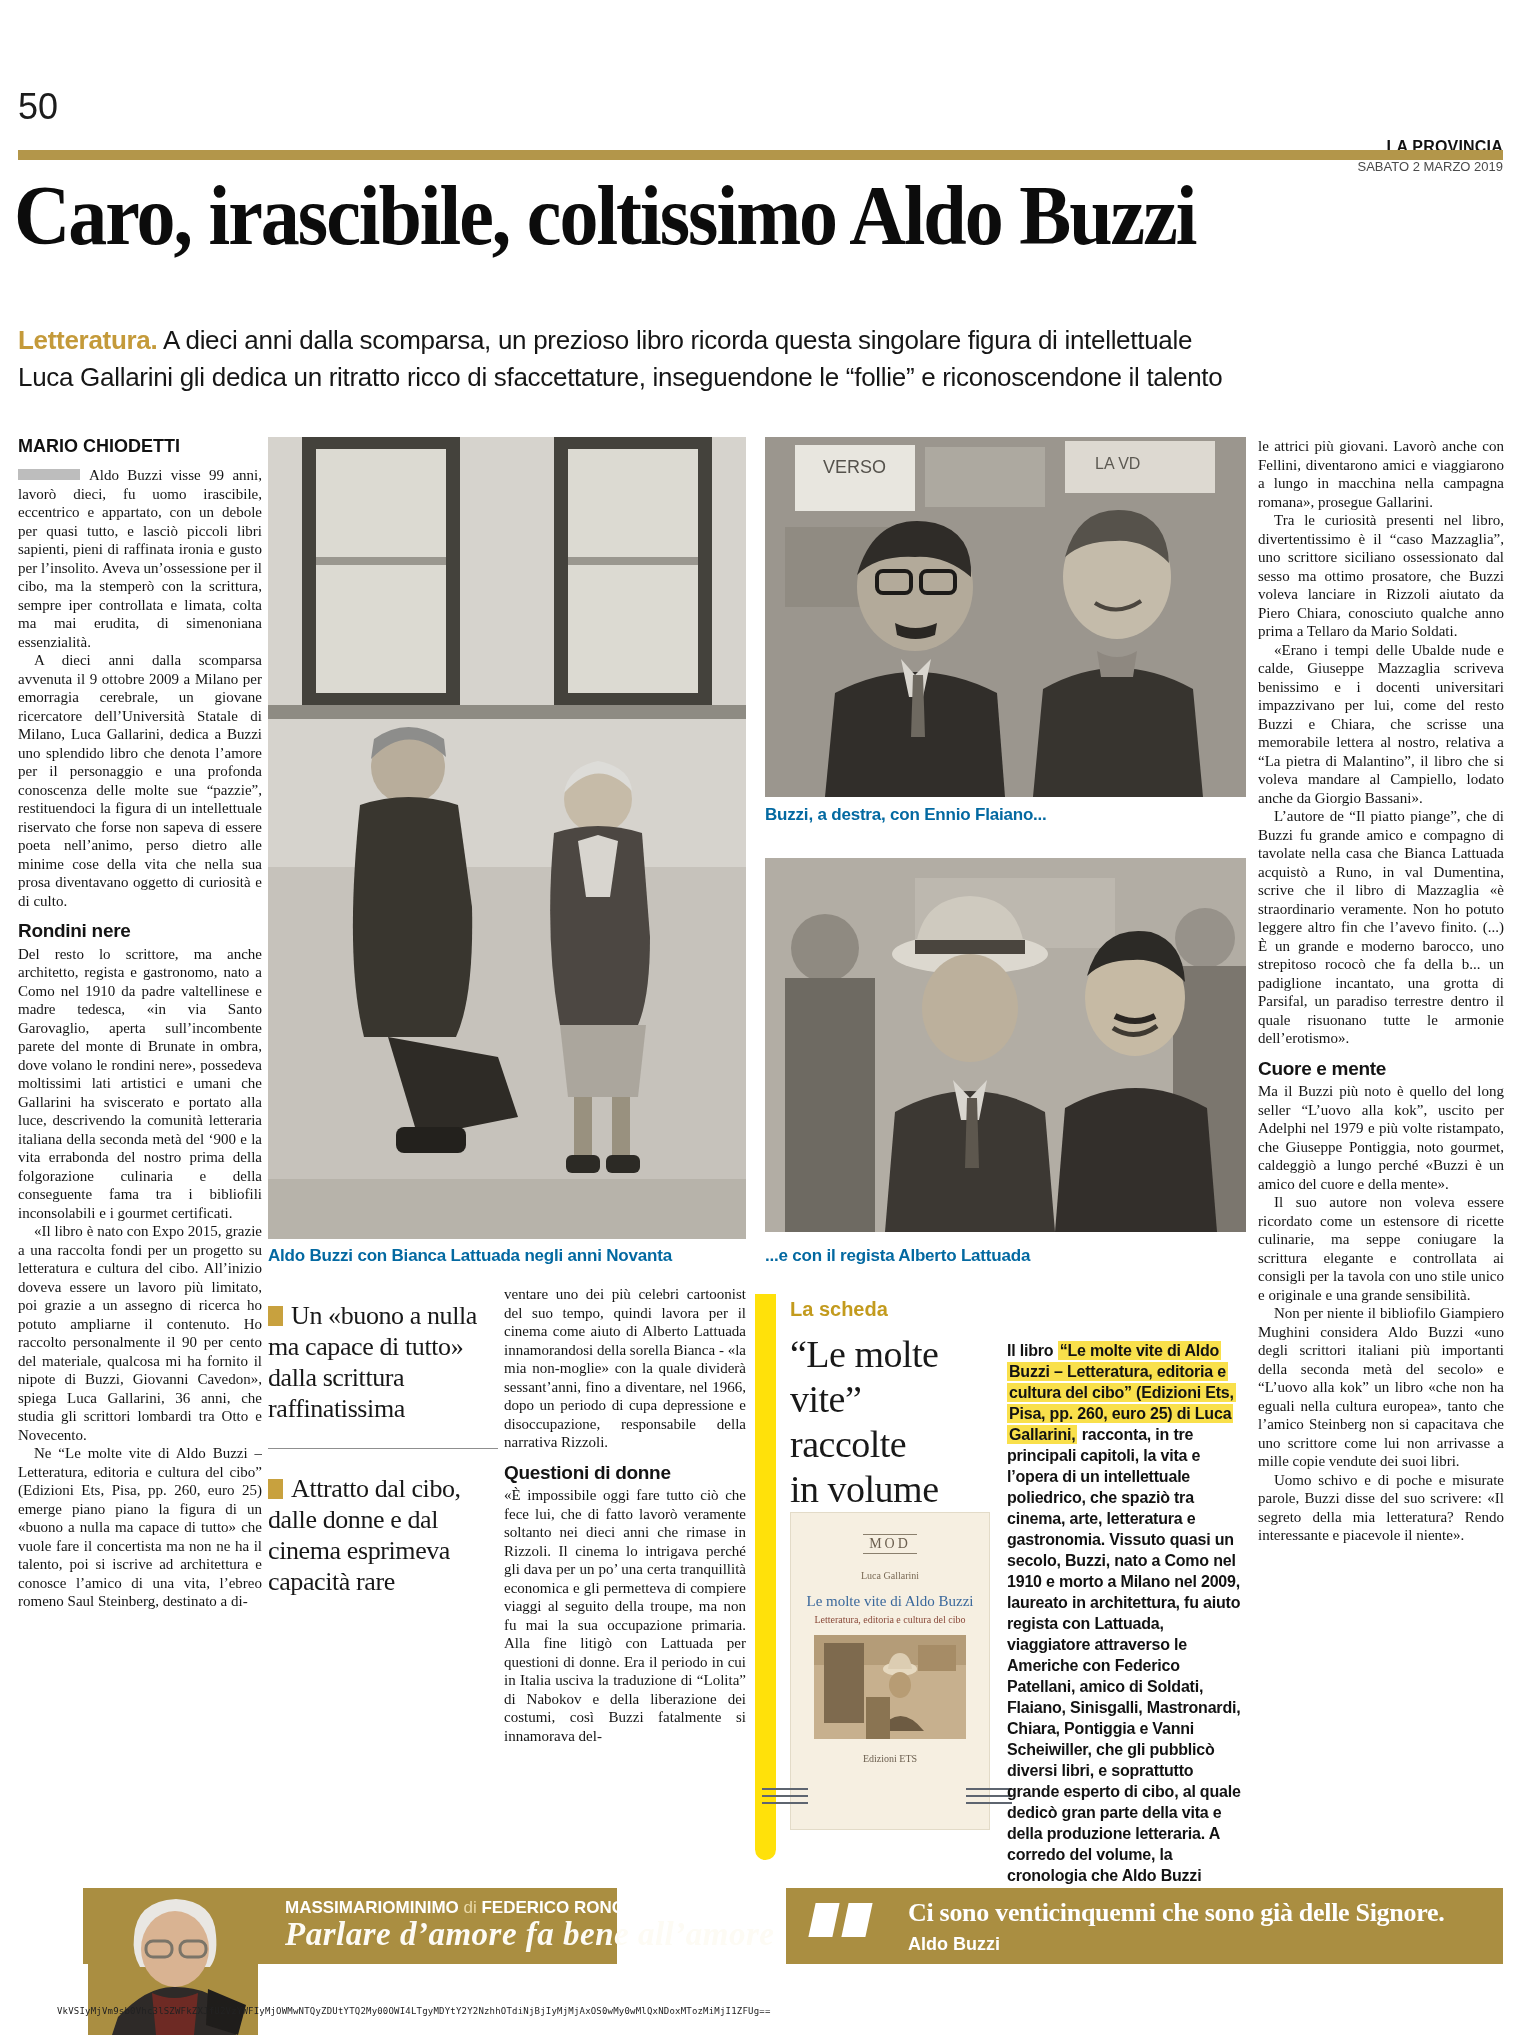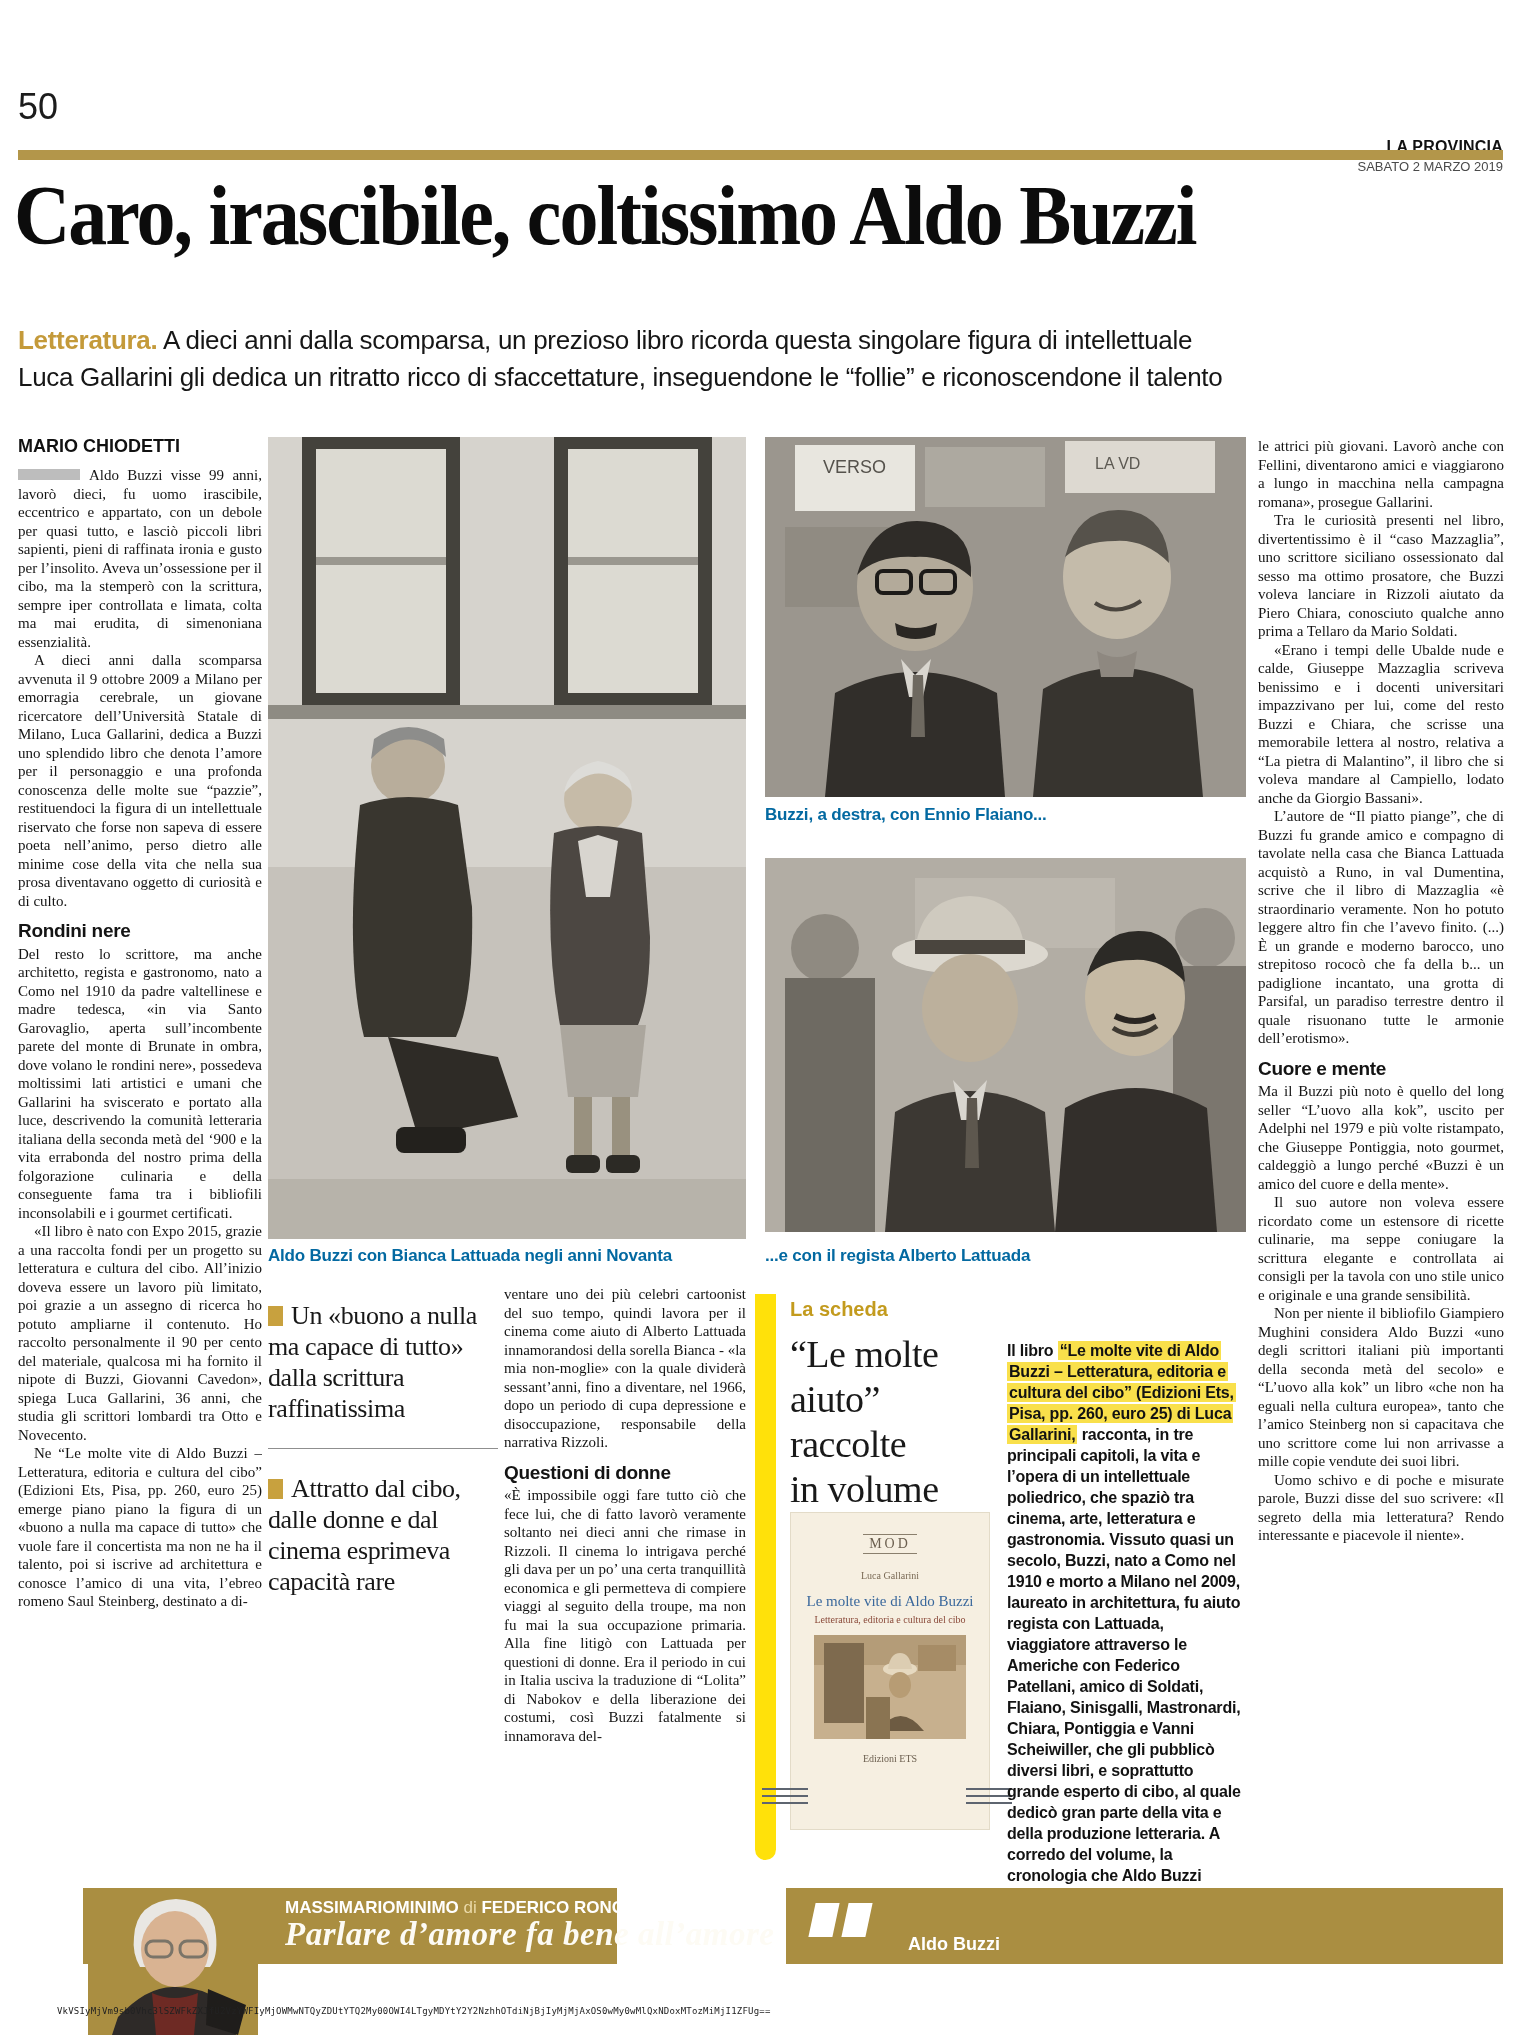--- a/index.html
+++ b/index.html
@@ -218,21 +218,21 @@
     <p>Ma il Buzzi più noto è quello del long seller “L’uovo alla kok”, uscito per Adelphi nel 1979 e più volte ristampato, che Giuseppe Pontiggia, noto gourmet, caldeggiò a lungo perché «Buzzi è un amico del cuore e della mente».</p>
     <p class="ind">Il suo autore non voleva essere ricordato come un estensore di ricette culinarie, ma seppe coniugare la scrittura elegante e controllata ai consigli per la tavola con uno stile unico e originale e una grande sensibilità.</p>
     <p class="ind">Non per niente il bibliofilo Giampiero Mughini considera Aldo Buzzi «uno degli scrittori italiani più importanti della seconda metà del secolo» e “L’uovo alla kok” un libro «che non ha eguali nella cultura europea», tanto che l’amico Steinberg non si capacitava che uno scrittore come lui non arrivasse a mille copie vendute dei suoi libri.</p>
     <p class="ind">Uomo schivo e di poche e misurate parole, Buzzi disse del suo scrivere: «Il segreto della mia letteratura? Rendo interessante e piacevole il niente».</p>
   </div>
 
   <div class="abs yellowbar"></div>
   <div class="abs scheda-label">La scheda</div>
   <div class="abs scheda-title">
     <div>“Le molte</div>
-    <div>aiuto”</div>
+    <div>vite”</div>
     <div>raccolte</div>
     <div>in volume</div>
   </div>
 
   <div class="abs cover">
     <div class="cover-logo">MOD</div>
     <div class="cover-author">Luca Gallarini</div>
     <div class="cover-title">Le molte vite di Aldo Buzzi</div>
     <div class="cover-subtitle">Letteratura, editoria e cultura del cibo</div>
     <div class="cover-photo">
@@ -274,17 +274,18 @@
   </div>
 
   <div class="abs program-line">
     <span class="b">MASSIMARIOMINIMO</span>
     <span class="di">di</span>
     <span class="b">FEDERICO RONCORONI</span>
   </div>
   <div class="abs program-quote">Parlare d’amore fa bene all’amore</div>
 
   <div class="abs qicon"><span></span><span></span></div>
+  <div class="abs bquote">Ci sono venticinquenni che sono già delle Signore.</div>
   <div class="abs bauthor">Aldo Buzzi</div>
 
   <div class="abs footer-code">VkVSIyMjVm9sb0Vhc3lSZWFkZXJfU2VzYWFIyMjOWMwNTQyZDUtYTQ2My00OWI4LTgyMDYtY2Y2NzhhOTdiNjBjIyMjMjAxOS0wMy0wMlQxNDoxMTozMiMjI1ZFUg==</div>
 
 </div>
 
 </body></html>

